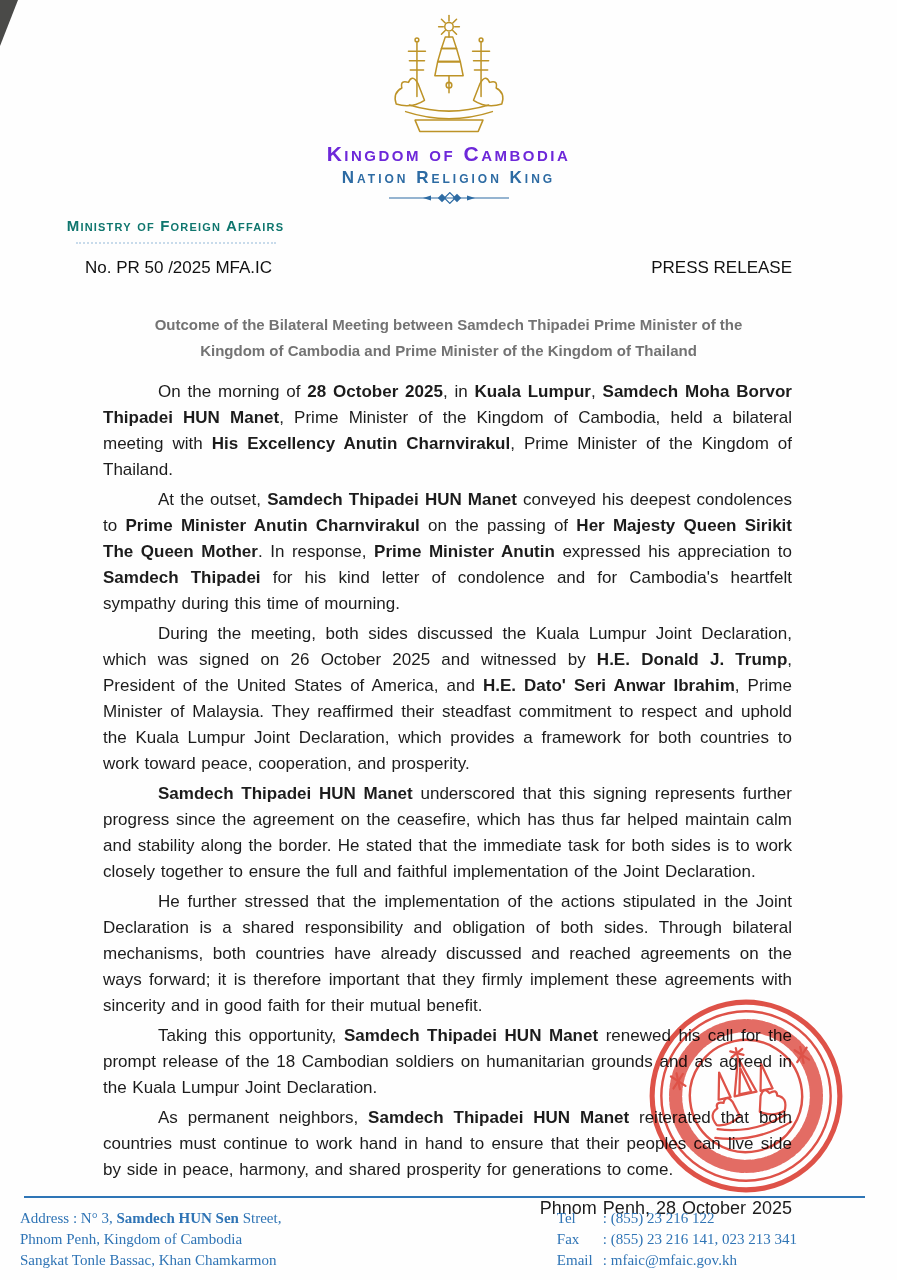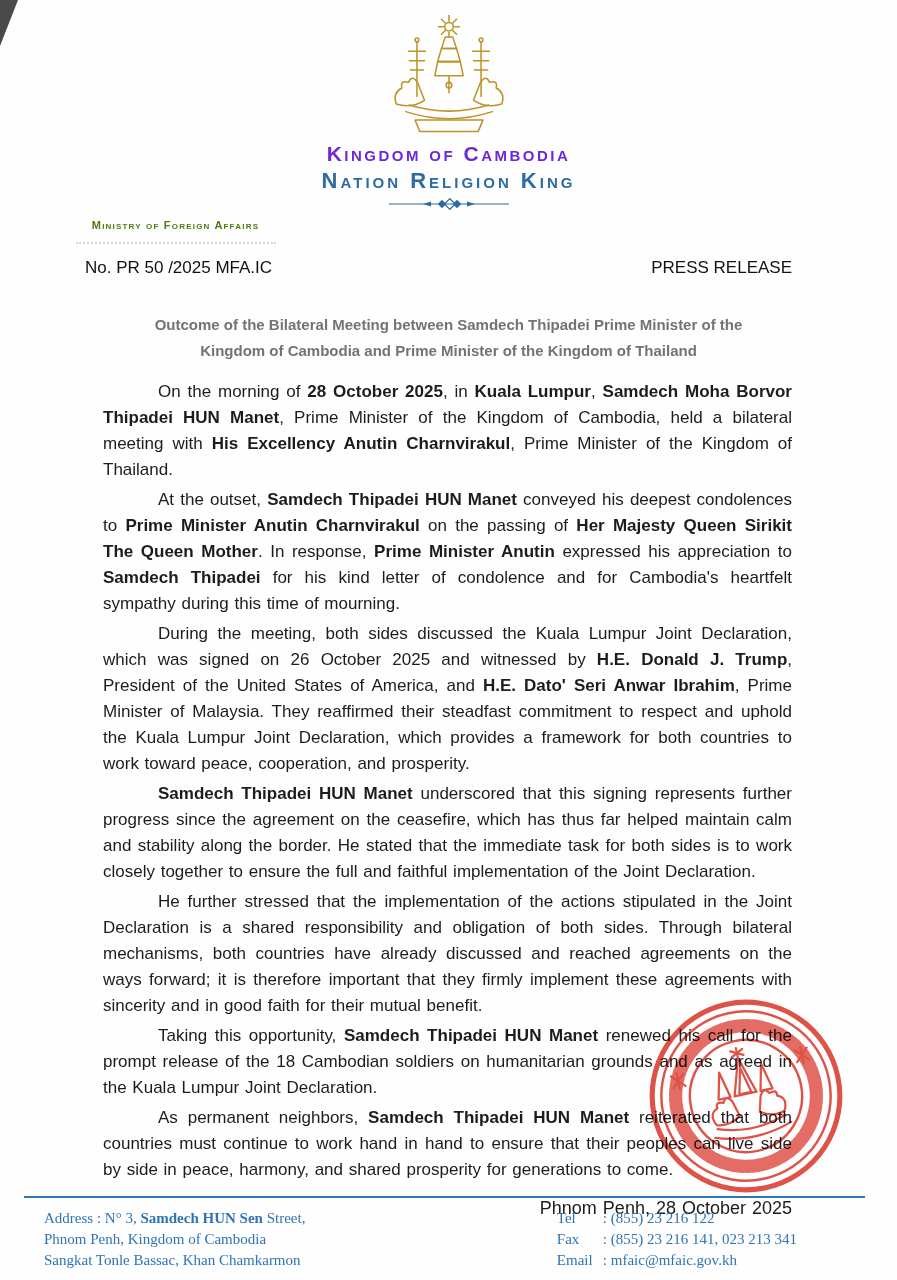--- a/index.html
+++ b/index.html
@@ -26,34 +26,34 @@
   .emblem{display:block;margin:0 auto;}
   .kingdom{
     margin-top:4px;
     font-size:21px;font-weight:700;
     font-variant:small-caps;
     letter-spacing:2.5px;
     color:#6d28d9;
   }
   .motto{
     margin-top:2px;
-    font-size:22px;font-weight:700;
+    font-size:17px;font-weight:700;
     font-variant:small-caps;
     letter-spacing:3px;
     color:#2d6ba3;
   }
   .divider{display:block;margin:4px auto 0;}
   .ministry{
     position:absolute;left:28px;top:216px;width:295px;
     text-align:center;
-    font-size:11px;font-weight:700;
+    font-size:15px;font-weight:700;
     font-variant:small-caps;
     letter-spacing:1.2px;
     line-height:19px;
-    color:#4d7c0f;
+    color:#0f766e;
   }
   .ministry-underline{
     margin:4px auto 0;width:200px;height:3px;
     border-bottom:2px dotted #9dbfdd;
     opacity:.55;
   }
   .ref-row{
     position:absolute;left:85px;right:105px;top:258px;
     display:flex;justify-content:space-between;
     font-size:17px;color:#111;
@@ -95,21 +95,21 @@
   }
   .footer-rule{
     margin:0 32px 0 24px;
     border-top:2px solid #2e75b6;
   }
   .footer-cols{
     display:flex;
     padding-top:10px;
     font-size:15px;line-height:21px;
   }
-  .address{margin-left:44px;}
+  .address{margin-left:20px;}
   .contacts{margin-left:auto;margin-right:100px;}
   .c-label{display:inline-block;width:46px;}
   .footer b{font-weight:700;}
 </style>
 </head>
 <body>
 
 <div class="page">
 
   <div class="scan-corner"></div>

